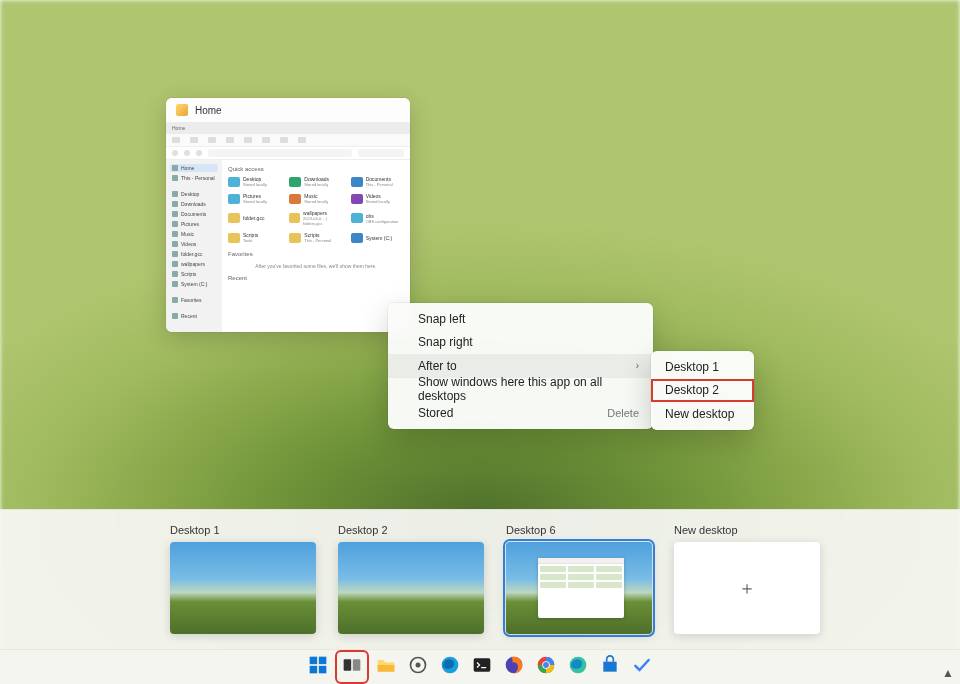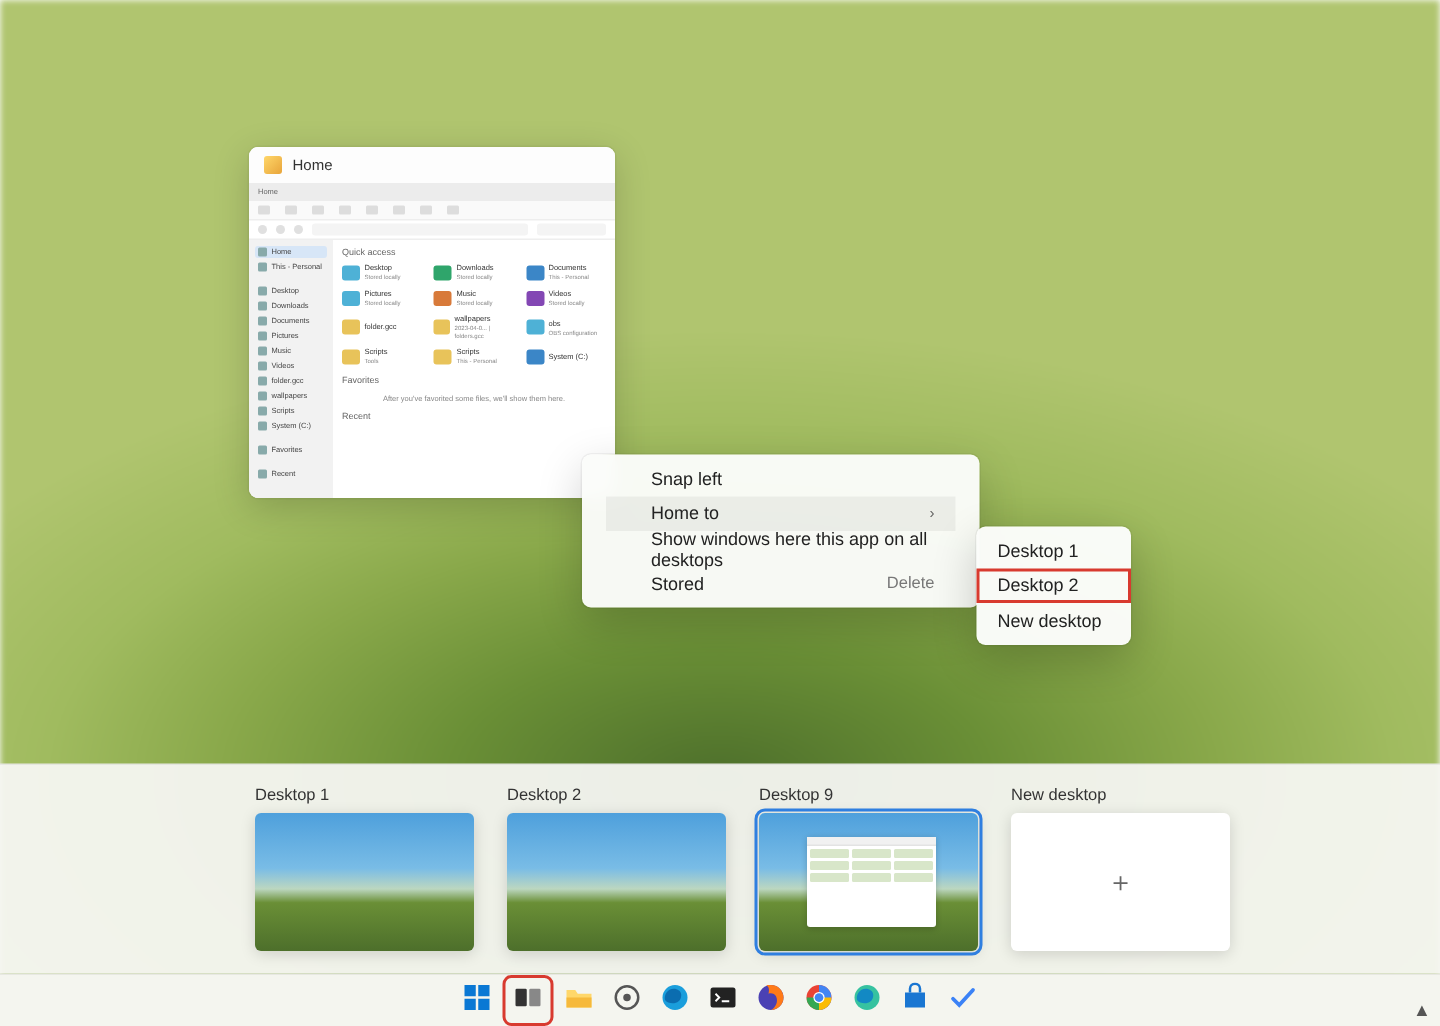--- a/index.html
+++ b/index.html
@@ -52,21 +52,21 @@
   .tw-grid .ctxt i { font-size:4px; font-style:normal; color:#888;}
   .tw-main .mfoot { font-size:5px; color:#888; text-align:center; margin-top:6px;}
 
   
   .ctx-menu {
     position: absolute;
     left: 388px; top: 303px; width: 265px;
     background: rgba(251,252,250,.97);
     border-radius: 6px;
     box-shadow: 0 10px 30px rgba(0,0,0,.18), 0 0 0 1px rgba(0,0,0,.05);
-    padding: 4px 16px;
+    padding: 4px 0;
     font-size: 12px;
     color: #222;
     backdrop-filter: blur(6px);
   }
   .ctx-item { display:flex; align-items:center; justify-content:space-between; height:23.5px; padding:0 14px 0 30px; position:relative;}
   .ctx-item.hover { background: rgba(0,0,0,.05); }
   .ctx-item .chev { color:#666; font-size:10px;}
   .ctx-item .hint { color:#777; font-size:11px;}
 
   .submenu {
@@ -313,22 +313,25 @@
       <div class="mfoot">After you've favorited some files, we'll show them here.</div>
       <div class="mhead" style="margin-top:6px">Recent</div>
     </div>
   </div>
 </div>
 
 <div class="ctx-menu" id="ctx-menu">
     <div class="ctx-item">
       <span>Snap left</span>
     </div>
+    <div class="ctx-item">
+      <span>Snap right</span>
+    </div>
     <div class="ctx-item hover">
-      <span>Home to</span>
+      <span>After to</span>
       <span class="chev">›</span>
     </div>
     <div class="ctx-item">
       <span>Show windows here this app on all desktops</span>
     </div>
     <div class="ctx-item">
       <span>Stored</span>
       <span class="hint">Delete</span>
     </div>
   </div>
@@ -347,21 +350,21 @@
 <div class="desktops-strip" id="desk-strip">
     <div class="desk">
       <span class="dname">Desktop 1</span>
       <div class="dthumb"></div>
     </div>
     <div class="desk">
       <span class="dname">Desktop 2</span>
       <div class="dthumb"></div>
     </div>
     <div class="desk active">
-      <span class="dname">Desktop 9</span>
+      <span class="dname">Desktop 6</span>
       <div class="dthumb">
         <div class="mini-window">
           <div class="mwbar"></div>
           <div class="mwbody">
             <span></span>
             <span></span>
             <span></span>
             <span></span>
             <span></span>
             <span></span>

